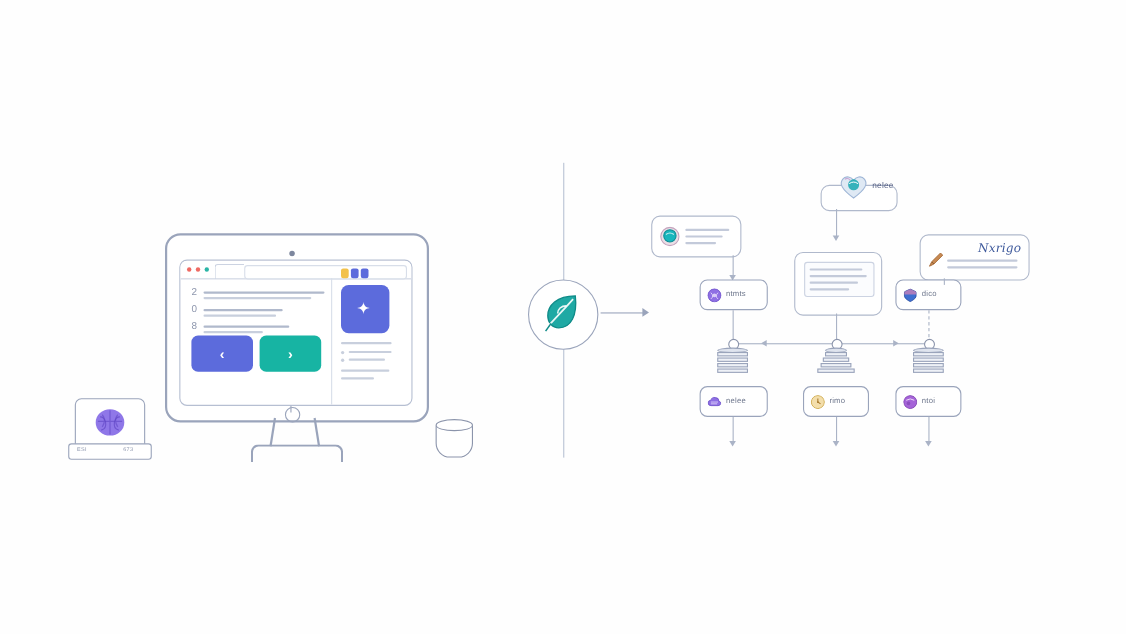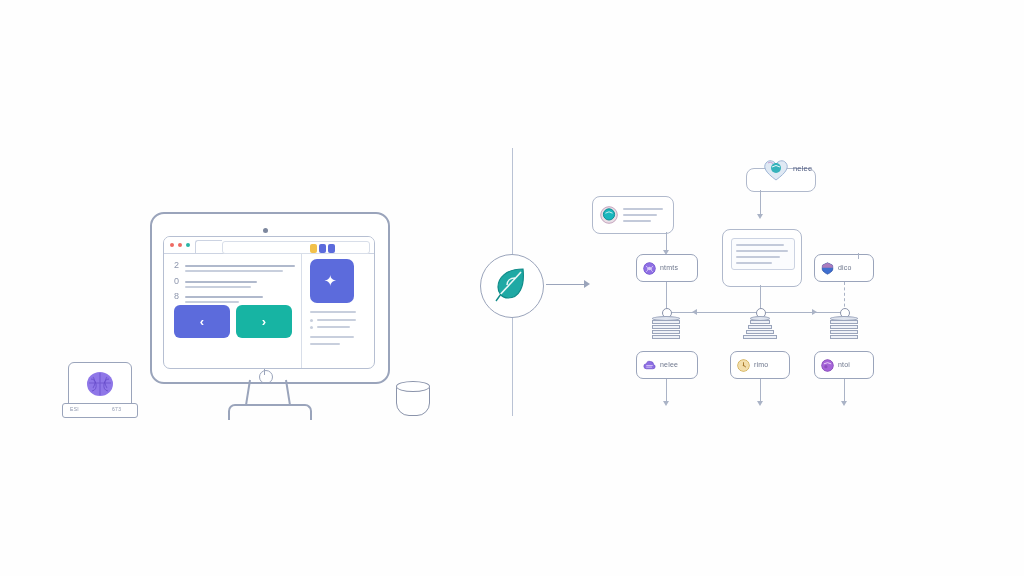--- a/index.html
+++ b/index.html
@@ -223,20 +223,29 @@
   <div class="info-card" style="left:722px;top:229px;width:78px;height:56px;">
     <div style="position:absolute;left:8px;top:8px;width:62px;height:30px;
                 border:1px solid #ccd3e2;border-radius:3px;background:#fbfcfe;">
       <span class="cardline" style="left:4px;top:5px;width:48px;"></span>
       <span class="cardline" style="left:4px;top:11px;width:52px;"></span>
       <span class="cardline" style="left:4px;top:17px;width:44px;"></span>
       <span class="cardline" style="left:4px;top:23px;width:36px;"></span>
     </div>
   </div>
 
+  <div class="info-card" style="left:836px;top:213px;width:98px;height:40px;">
+    <svg style="position:absolute;left:7px;top:15px;" width="14" height="14" viewBox="0 0 14 14">
+      <path d="M1 13 L3 9 L11 1 L13 3 L5 11 Z" fill="#c88a52" stroke="#a96f3e" stroke-width=".9"></path>
+      <path d="M3 9 L5 11" stroke="#8c5a30" stroke-width=".9"></path>
+    </svg>
+    <span class="handwrite" style="left:52px;top:5px;">Nxrigo</span>
+    <span class="cardline" style="left:24px;top:22px;width:64px;height:1.8px;"></span>
+    <span class="cardline" style="left:24px;top:28px;width:64px;height:1.8px;"></span>
+  </div>
 
   <div class="node" style="left:636px;top:254px;width:62px;height:28px;">
     <svg class="nicon" viewBox="0 0 16 16">
       <circle cx="8" cy="8" r="7.3" fill="#8f6fe4" stroke="#6c4fc9" stroke-width=".9"></circle>
       <path d="M4 5 Q8 9 4 12 M12 5 Q8 9 12 12" stroke="#e6dcfb" stroke-width="1" fill="none"></path>
       <circle cx="8" cy="8" r="2.2" fill="#d9cdf8"></circle>
     </svg>
     <span class="node-label" style="font-size:7px;">ntmts</span>
   </div>
 

